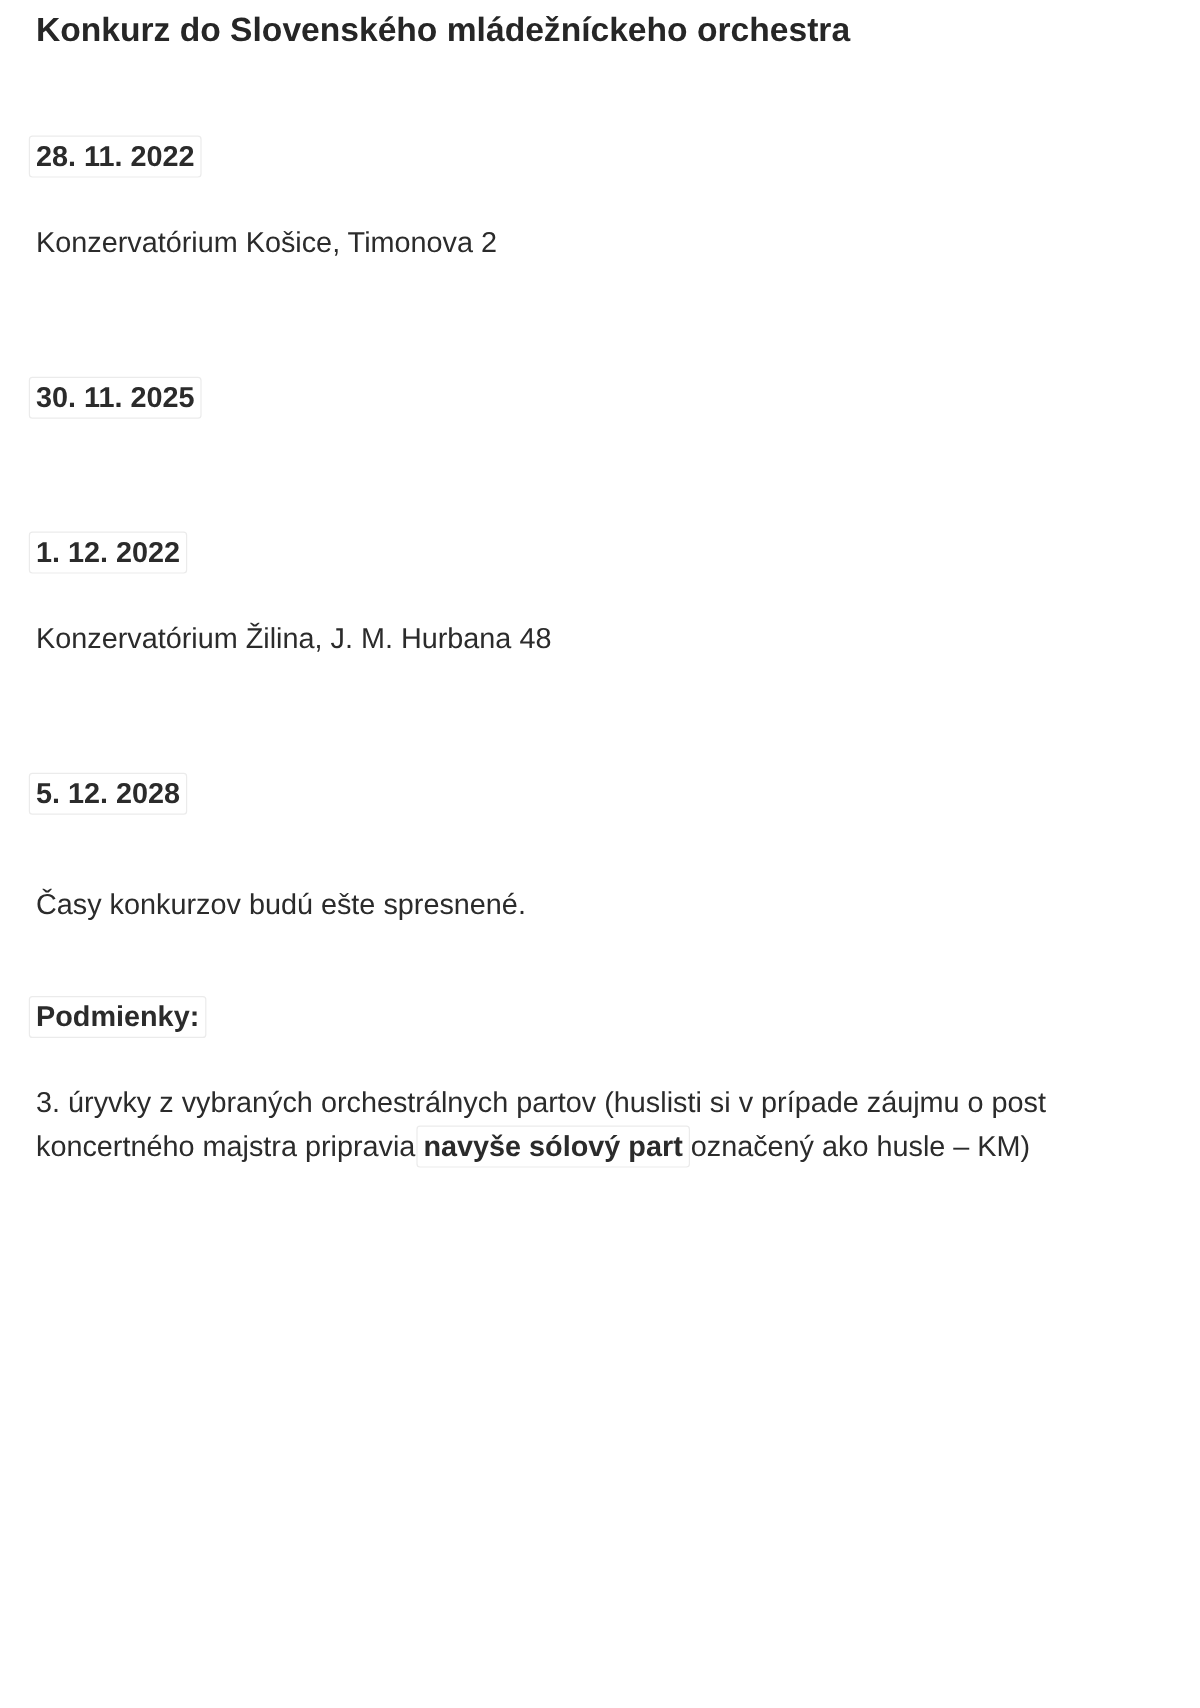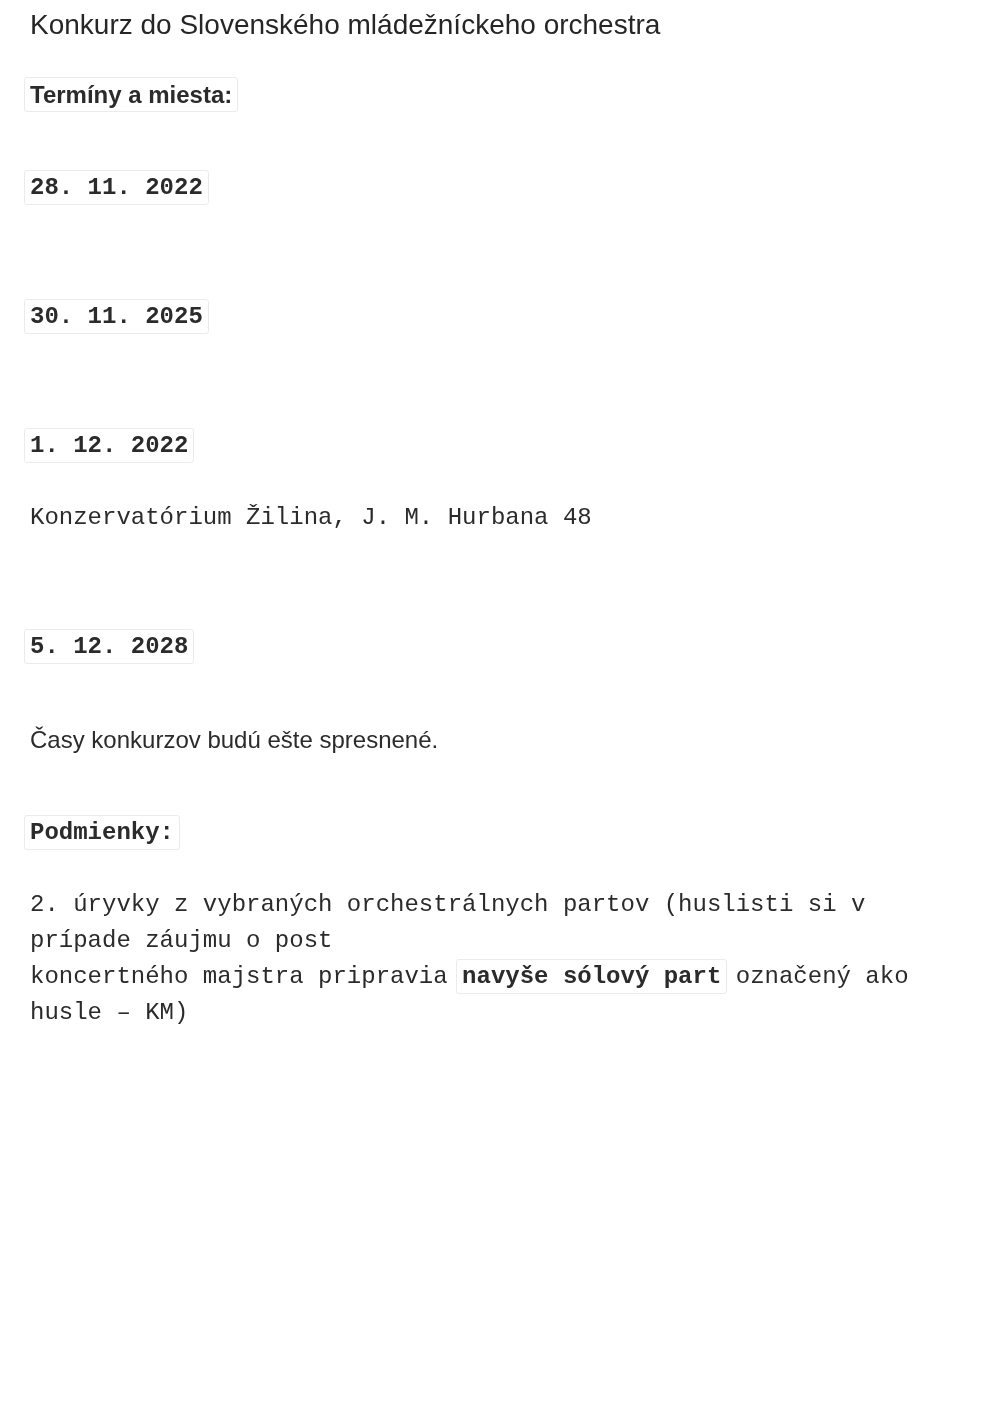--- a/index.html
+++ b/index.html
@@ -17,69 +17,69 @@
     padding: 4px 28px 0 30px;
     font-family: "Liberation Sans", "DejaVu Sans", sans-serif;
     font-size: 24px;
     line-height: 36px;
     color: #2b2b2b;
     overflow: hidden;
   }
   h1.title {
     font-size: 28px;
     line-height: 42px;
-    font-weight: 400;
+    font-weight: 700;
     margin: 0 0 31px 0;
     color: #262626;
   }
   .para {
     margin: 0 0 21px 0;
     white-space: pre-line;
   }
-  .line { white-space: pre-line; font-family: Liberation Mono, monospace; }
+  .line { white-space: pre-line; }
   
   .hl {
     font-weight: 700;
     background: #ffffff;
     border: 1px solid #ebebeb;
     border-radius: 3px;
     padding: 3px 5px;
     margin: 0 -6px;
     box-decoration-break: clone;
     -webkit-box-decoration-break: clone;
   }
 </style>
 </head>
 <body>
 
 <div class="doc">
 
   <h1 class="title">Konkurz do Slovenského mládežníckeho orchestra</h1>
 
 
-  <p class="para"><strong class="hl">Termíny a miesta:</strong></p>
 
   <div class="para">
     <div class="line"><strong class="hl">28. 11. 2022</strong></div>
+    <div class="line">Konzervatórium Košice, Timonova 2</div>
   </div>
 
   <div class="para">
     <div class="line"><strong class="hl">30. 11. 2025</strong></div>
   </div>
 
   <div class="para">
     <div class="line"><strong class="hl">1. 12. 2022</strong></div>
     <div class="line">Konzervatórium Žilina, J. M. Hurbana 48</div>
   </div>
 
   <div class="para">
     <div class="line"><strong class="hl">5. 12. 2028</strong></div>
   </div>
 
   <p class="para">Časy konkurzov budú ešte spresnené.</p>
 
   <div class="para">
     <div class="line"><strong class="hl">Podmienky:</strong></div>
-    <div class="line"><span>2. úryvky z vybraných orchestrálnych partov (huslisti si v prípade záujmu o post
+    <div class="line"><span>3. úryvky z vybraných orchestrálnych partov (huslisti si v prípade záujmu o post
 koncertného majstra pripravia </span><strong class="hl">navyše sólový part</strong><span> označený ako husle – KM)</span></div>
   </div>
 
 </div>
 
 </body></html>

